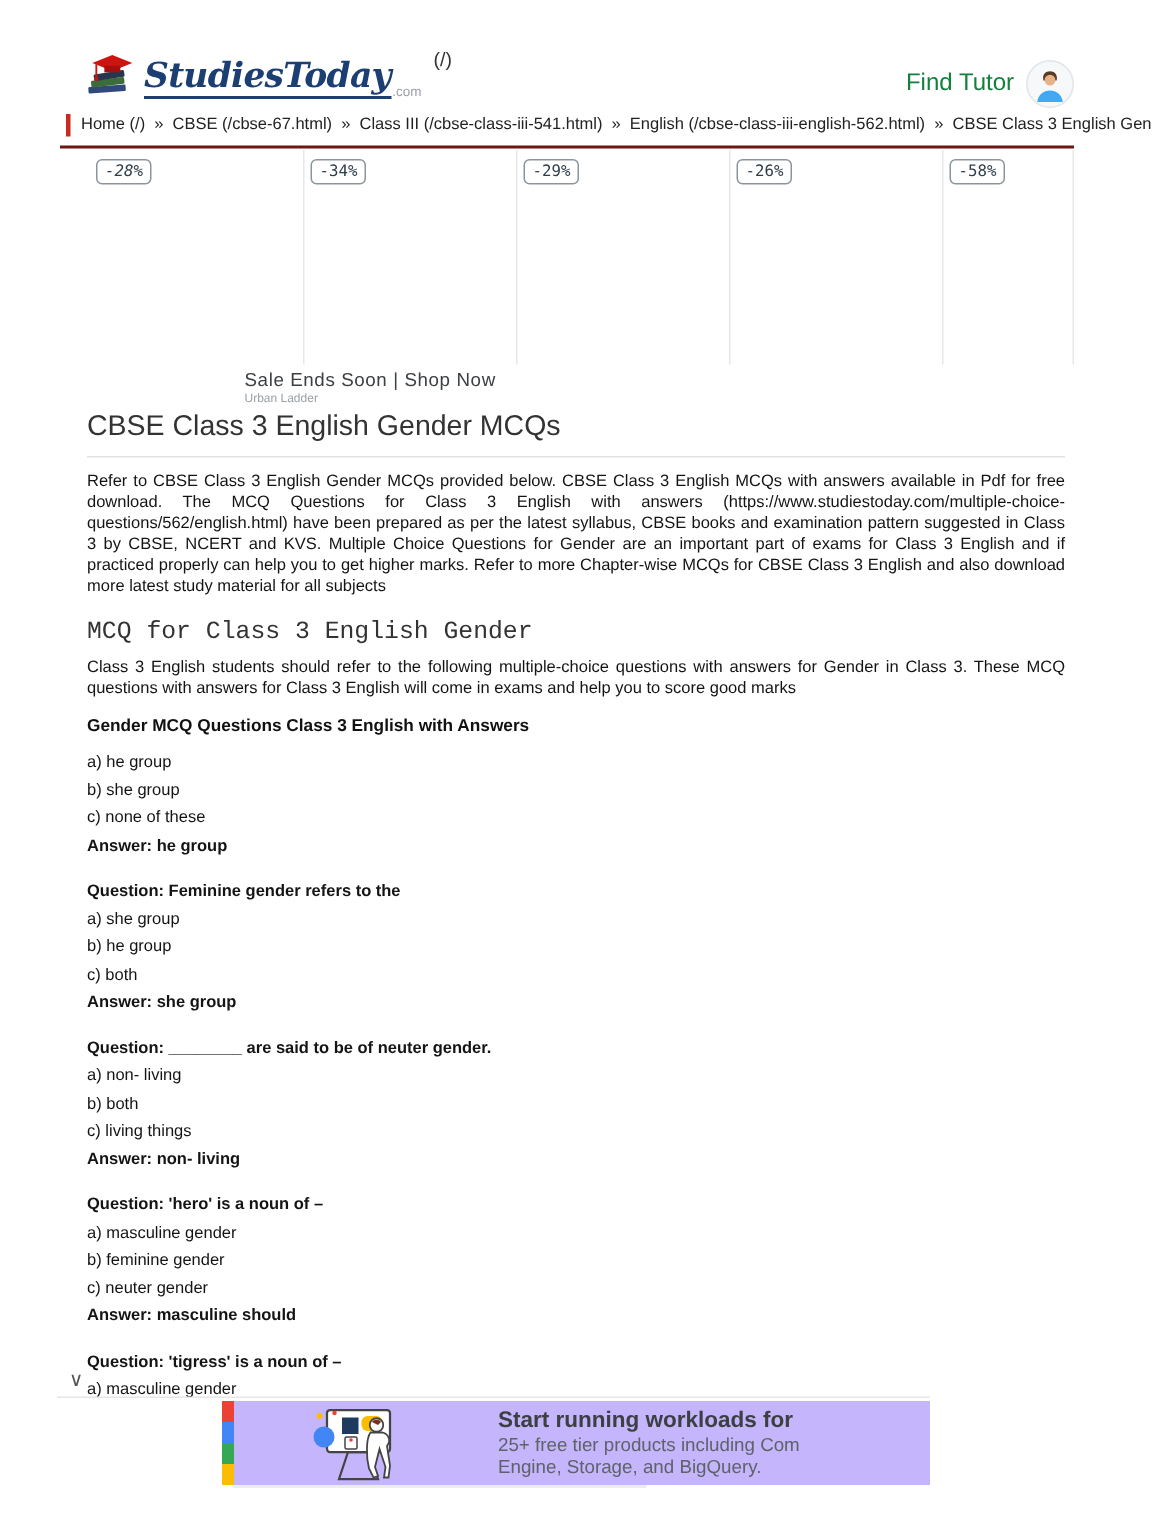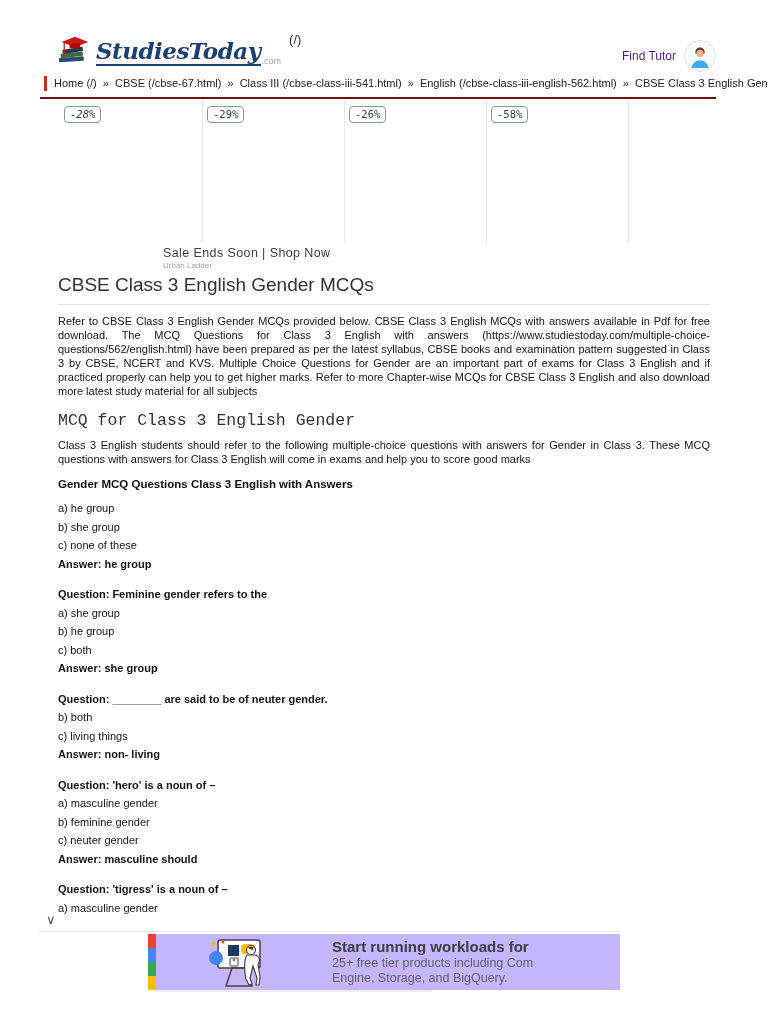--- a/index.html
+++ b/index.html
@@ -12,21 +12,21 @@
   .header { position:absolute; top:34px; left:56px; right:52px; display:flex; justify-content:space-between; align-items:flex-start; }
   .logo { display:flex; align-items:flex-end; cursor:pointer; }
   .logo-icon { width:36px; height:32px; margin-right:4px; }
   .brand {
     font-family:"DejaVu Serif", serif; font-style:italic; font-weight:bold;
     font-size:23px; color:#1b3e73; border-bottom:2px solid #1b3e73; line-height:26px; letter-spacing:-0.5px;
   }
   .tld { font-size:9px; color:#9aa0a6; margin-left:1px; }
   .suffix { font-size:13px; color:#333; margin-left:8px; align-self:flex-start; margin-top:-2px; }
   .find-tutor { display:flex; align-items:center; gap:8px; margin-top:6px; cursor:pointer; }
-  .ft-label { font-size:12px; color:#4c1d95; }
+  .ft-label { font-size:16px; color:#15803d; }
   .avatar { width:30px; height:30px; border-radius:50%; background:#f4f6f8; border:1px solid #e3e6e9; overflow:hidden; display:block; }
 
   
   .breadcrumb {
     position:absolute; top:76px; left:44px; right:40px;
     border-left:3px solid #cc2a1f; padding-left:7px;
     font-size:11px; line-height:15px; color:#222; white-space:nowrap;
   }
   .bc-sep { margin:0 3px; color:#222; }
   .bc-link { cursor:pointer; }
@@ -117,20 +117,23 @@
     <span>CBSE Class 3 English Gender MCQs</span>
   </div>
 
   <div class="red-rule"></div>
 
   <div class="ad-strip">
     <div class="ad-cell">
       <span class="discount-badge">-28%</span>
     </div>
     <div class="ad-cell">
+      <span class="discount-badge">-34%</span>
+    </div>
+    <div class="ad-cell">
       <span class="discount-badge">-29%</span>
     </div>
     <div class="ad-cell">
       <span class="discount-badge">-26%</span>
     </div>
     <div class="ad-cell">
       <span class="discount-badge">-58%</span>
     </div>
   </div>
   <div class="ad-caption-wrap">
@@ -155,20 +158,21 @@
     <div class="q-block">
       <p class="q-line bold">Question: Feminine gender refers to the</p>
       <p class="q-line">a) she group</p>
       <p class="q-line">b) he group</p>
       <p class="q-line">c) both</p>
       <p class="q-line bold">Answer: she group</p>
     </div>
 
     <div class="q-block">
       <p class="q-line bold">Question: ________ are said to be of neuter gender.</p>
+      <p class="q-line">a) non- living</p>
       <p class="q-line">b) both</p>
       <p class="q-line">c) living things</p>
       <p class="q-line bold">Answer: non- living</p>
     </div>
 
     <div class="q-block">
       <p class="q-line bold">Question: 'hero' is a noun of –</p>
       <p class="q-line">a) masculine gender</p>
       <p class="q-line">b) feminine gender</p>
       <p class="q-line">c) neuter gender</p>

